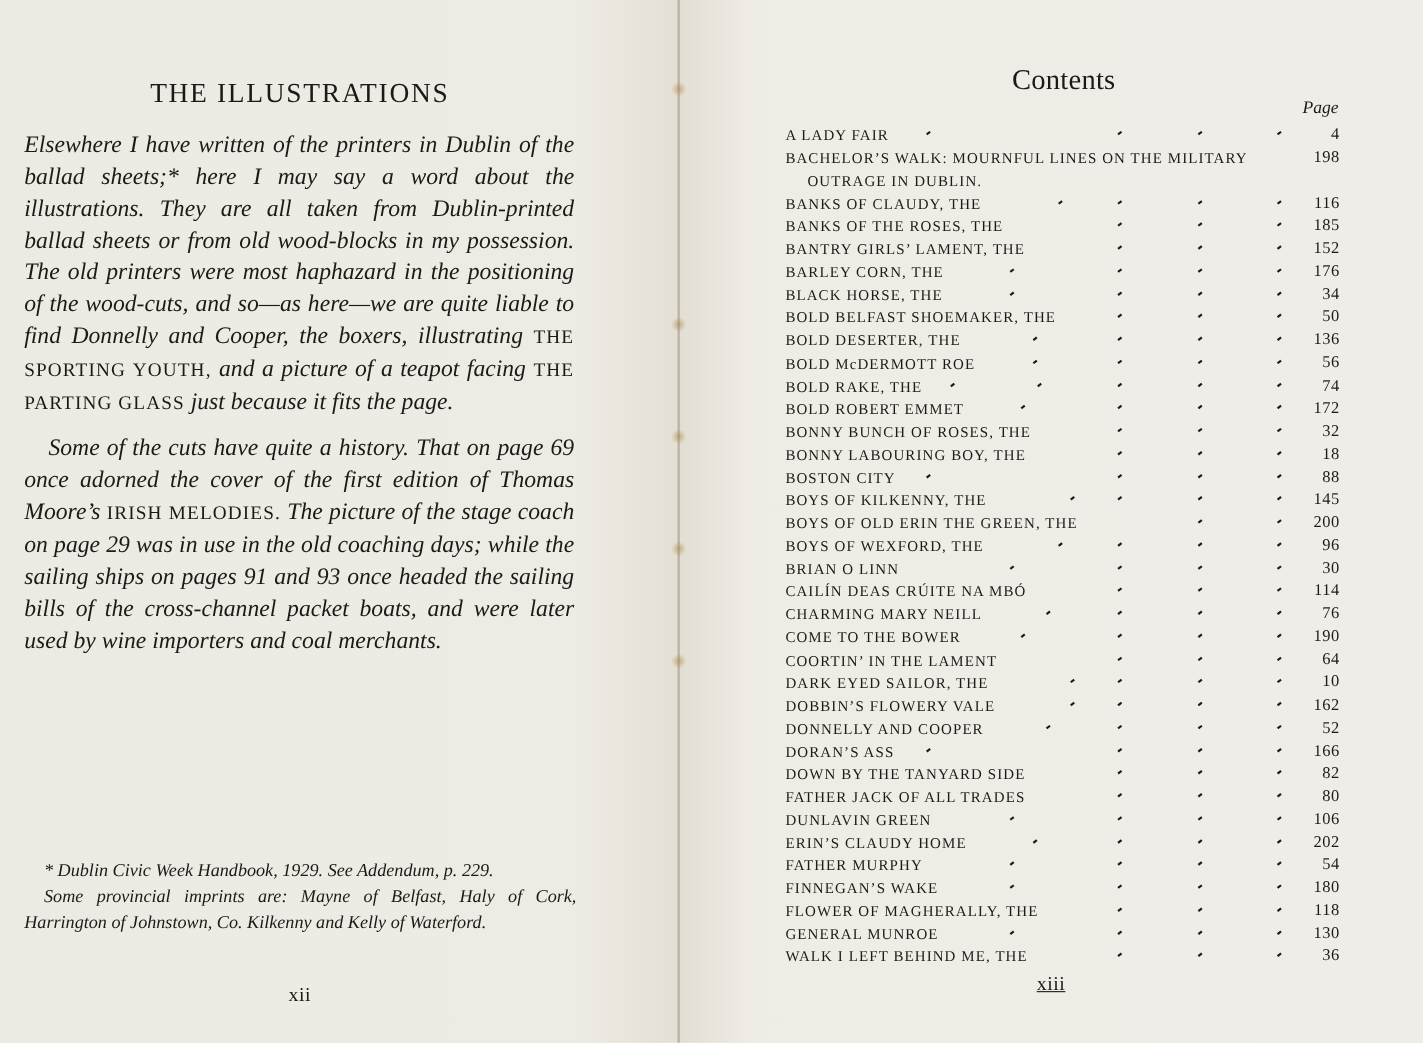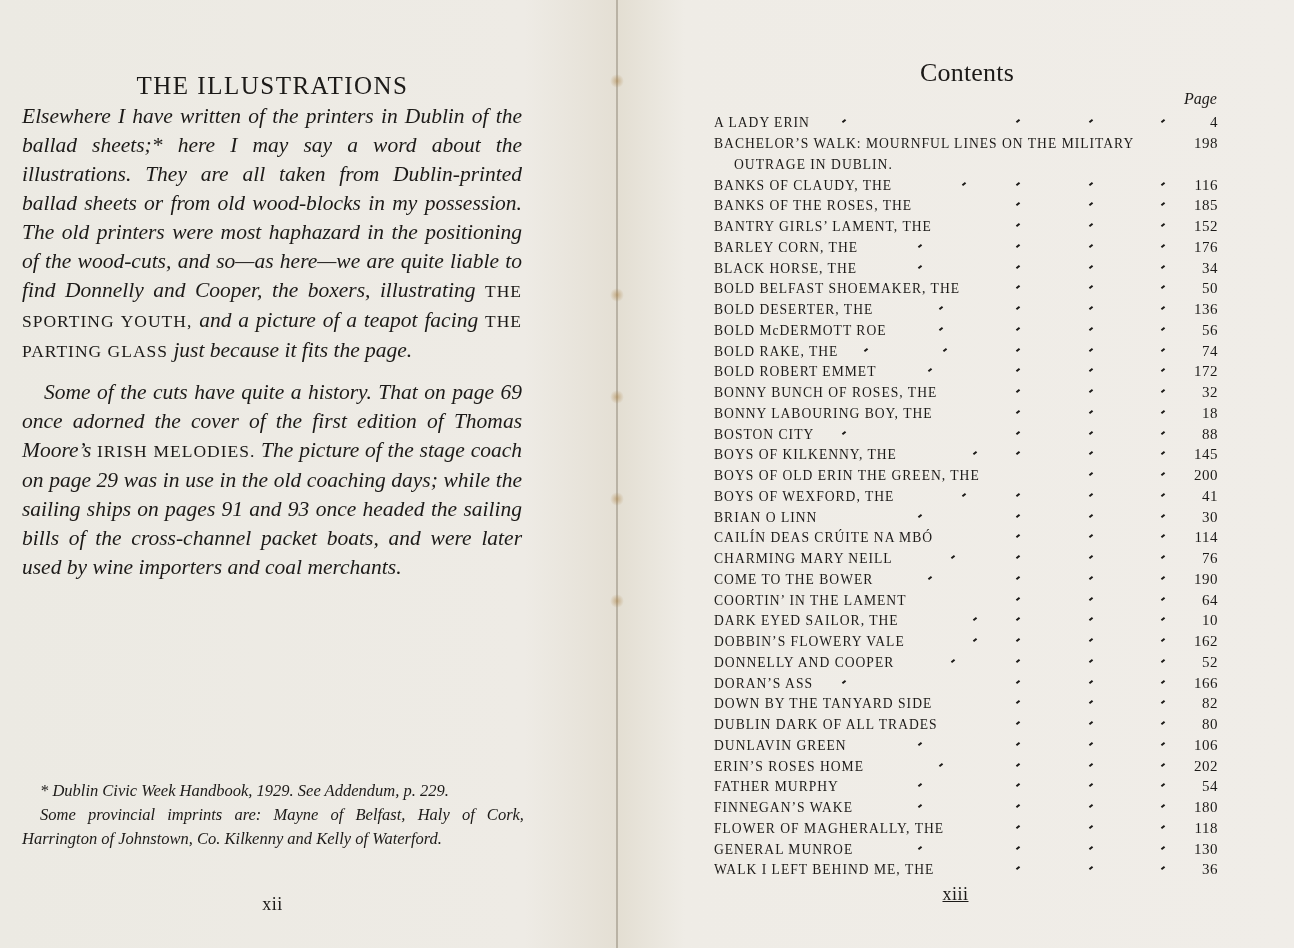--- a/index.html
+++ b/index.html
@@ -25,21 +25,21 @@
     position: absolute; left: 610px; width: 14px; height: 14px; border-radius: 50%;
     background: radial-gradient(circle, rgba(170,130,70,0.55) 0%, rgba(170,130,70,0) 70%);
   }
 
   
   .lp-title {
     position: absolute; left: 0; width: 545px; top: 72px; text-align: center;
     font-size: 25px; letter-spacing: 1.5px;
   }
   .lp-body {
-    position: absolute; left: 22px; width: 500px; top: 102px;
+    position: absolute; left: 22px; width: 500px; top: 117px;
     font-style: italic; font-size: 21.5px; line-height: 29px; text-align: justify;
     text-align-last: left;
   }
   .lp-body p { margin: 0 0 12px 0; }
   .lp-body p.indent { text-indent: 22px; }
   .sc { font-style: normal; font-size: 17.5px; letter-spacing: 1px; }
   .lp-foot {
     position: absolute; left: 22px; width: 502px; top: 779px;
     font-style: italic; font-size: 16.5px; line-height: 24px;
   }
@@ -101,21 +101,21 @@
 <div class="stitch" style="top:74px"></div>
 <div class="stitch" style="top:288px"></div>
 <div class="stitch" style="top:390px"></div>
 <div class="stitch" style="top:492px"></div>
 <div class="stitch" style="top:594px"></div>
 
 <div class="rp-title">Contents</div>
 <div class="rp-pagehead">Page</div>
 <div class="toc" id="toc">
     <div class="toc-row">
-      <span class="t">A LADY ERIN</span>
+      <span class="t">A LADY FAIR</span>
       <span class="tick" style="left: 128px;"></span>
       <span class="tick" style="left: 302px;"></span>
       <span class="tick" style="left: 375px;"></span>
       <span class="tick" style="left: 447px;"></span>
       <span class="pg">4</span>
     </div>
     <div class="toc-row">
       <span class="t">BACHELOR’S WALK: MOURNFUL LINES ON THE MILITARY</span>
       <span class="pg">198</span>
     </div>
@@ -235,21 +235,21 @@
       <span class="tick" style="left: 375px;"></span>
       <span class="tick" style="left: 447px;"></span>
       <span class="pg">200</span>
     </div>
     <div class="toc-row">
       <span class="t">BOYS OF WEXFORD, THE</span>
       <span class="tick" style="left: 248px;"></span>
       <span class="tick" style="left: 302px;"></span>
       <span class="tick" style="left: 375px;"></span>
       <span class="tick" style="left: 447px;"></span>
-      <span class="pg">41</span>
+      <span class="pg">96</span>
     </div>
     <div class="toc-row">
       <span class="t">BRIAN O LINN</span>
       <span class="tick" style="left: 204px;"></span>
       <span class="tick" style="left: 302px;"></span>
       <span class="tick" style="left: 375px;"></span>
       <span class="tick" style="left: 447px;"></span>
       <span class="pg">30</span>
     </div>
     <div class="toc-row">
@@ -315,36 +315,36 @@
       <span class="pg">166</span>
     </div>
     <div class="toc-row">
       <span class="t">DOWN BY THE TANYARD SIDE</span>
       <span class="tick" style="left: 302px;"></span>
       <span class="tick" style="left: 375px;"></span>
       <span class="tick" style="left: 447px;"></span>
       <span class="pg">82</span>
     </div>
     <div class="toc-row">
-      <span class="t">DUBLIN DARK OF ALL TRADES</span>
+      <span class="t">FATHER JACK OF ALL TRADES</span>
       <span class="tick" style="left: 302px;"></span>
       <span class="tick" style="left: 375px;"></span>
       <span class="tick" style="left: 447px;"></span>
       <span class="pg">80</span>
     </div>
     <div class="toc-row">
       <span class="t">DUNLAVIN GREEN</span>
       <span class="tick" style="left: 204px;"></span>
       <span class="tick" style="left: 302px;"></span>
       <span class="tick" style="left: 375px;"></span>
       <span class="tick" style="left: 447px;"></span>
       <span class="pg">106</span>
     </div>
     <div class="toc-row">
-      <span class="t">ERIN’S ROSES HOME</span>
+      <span class="t">ERIN’S CLAUDY HOME</span>
       <span class="tick" style="left: 225.2px;"></span>
       <span class="tick" style="left: 302px;"></span>
       <span class="tick" style="left: 375px;"></span>
       <span class="tick" style="left: 447px;"></span>
       <span class="pg">202</span>
     </div>
     <div class="toc-row">
       <span class="t">FATHER MURPHY</span>
       <span class="tick" style="left: 204px;"></span>
       <span class="tick" style="left: 302px;"></span>

